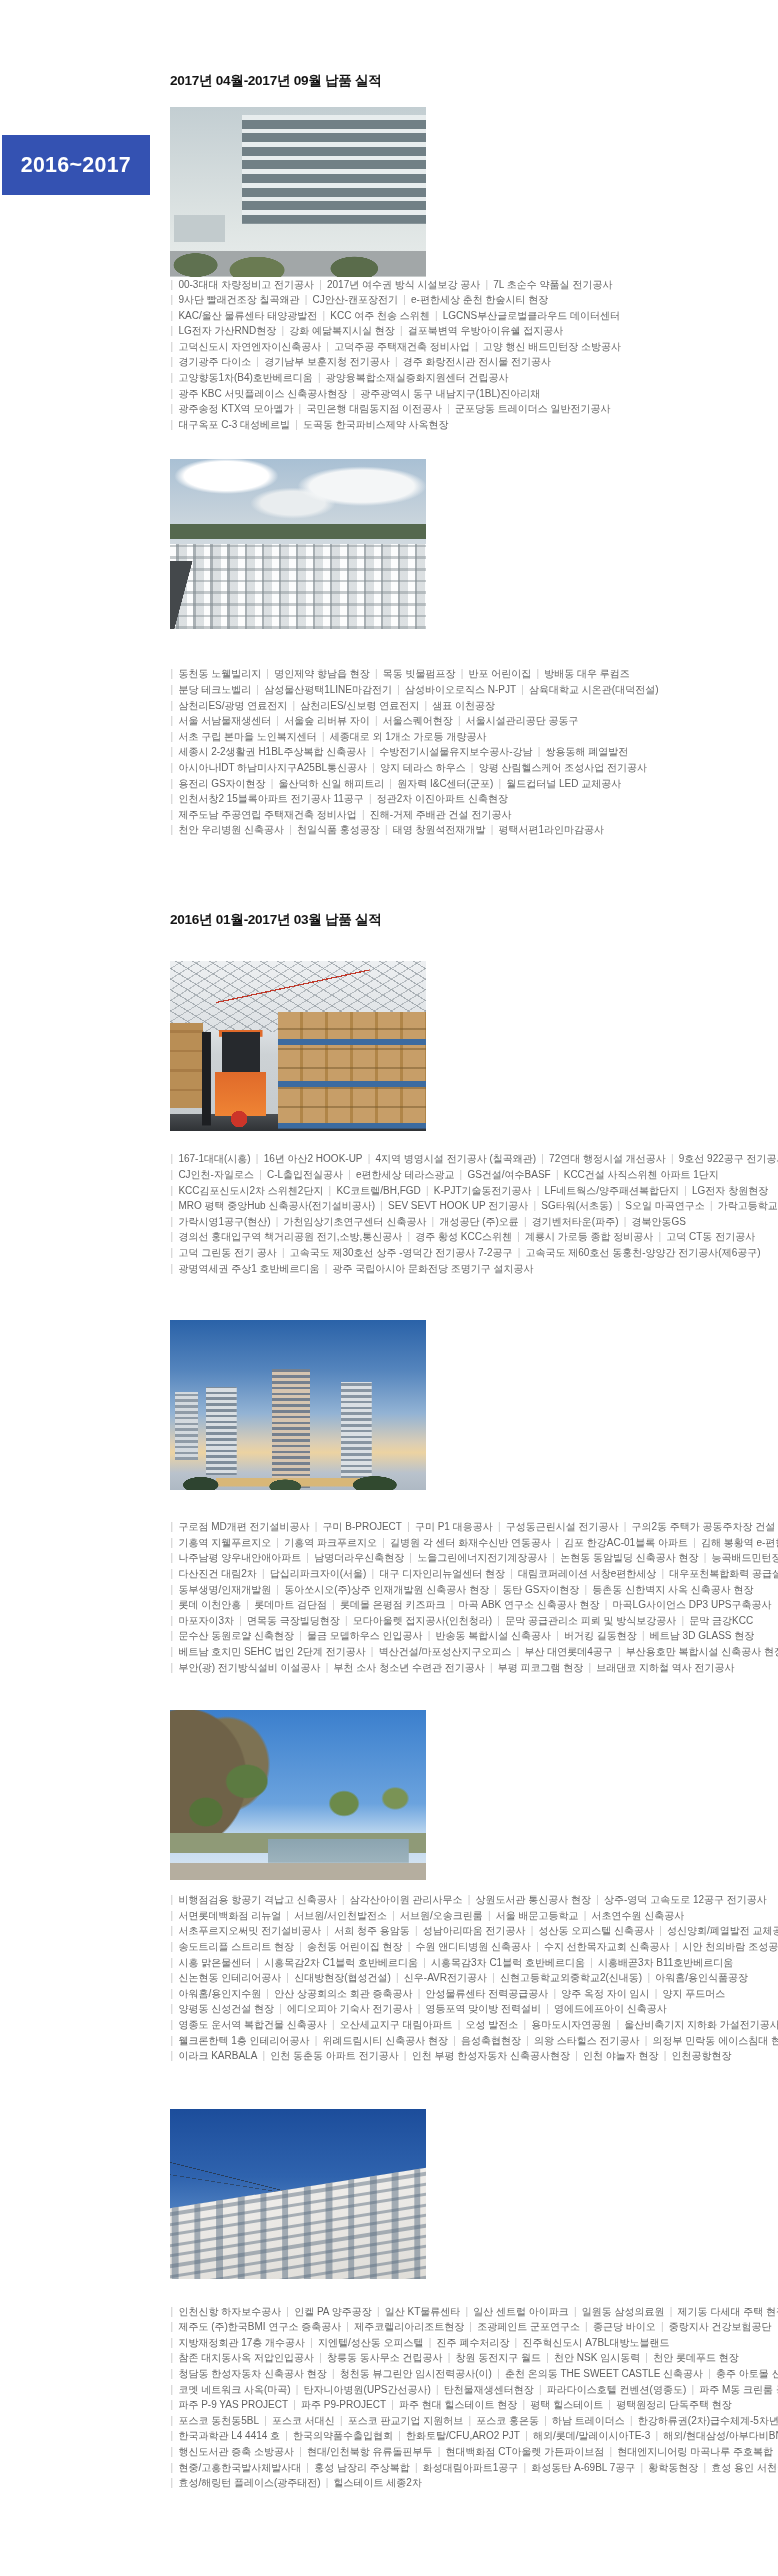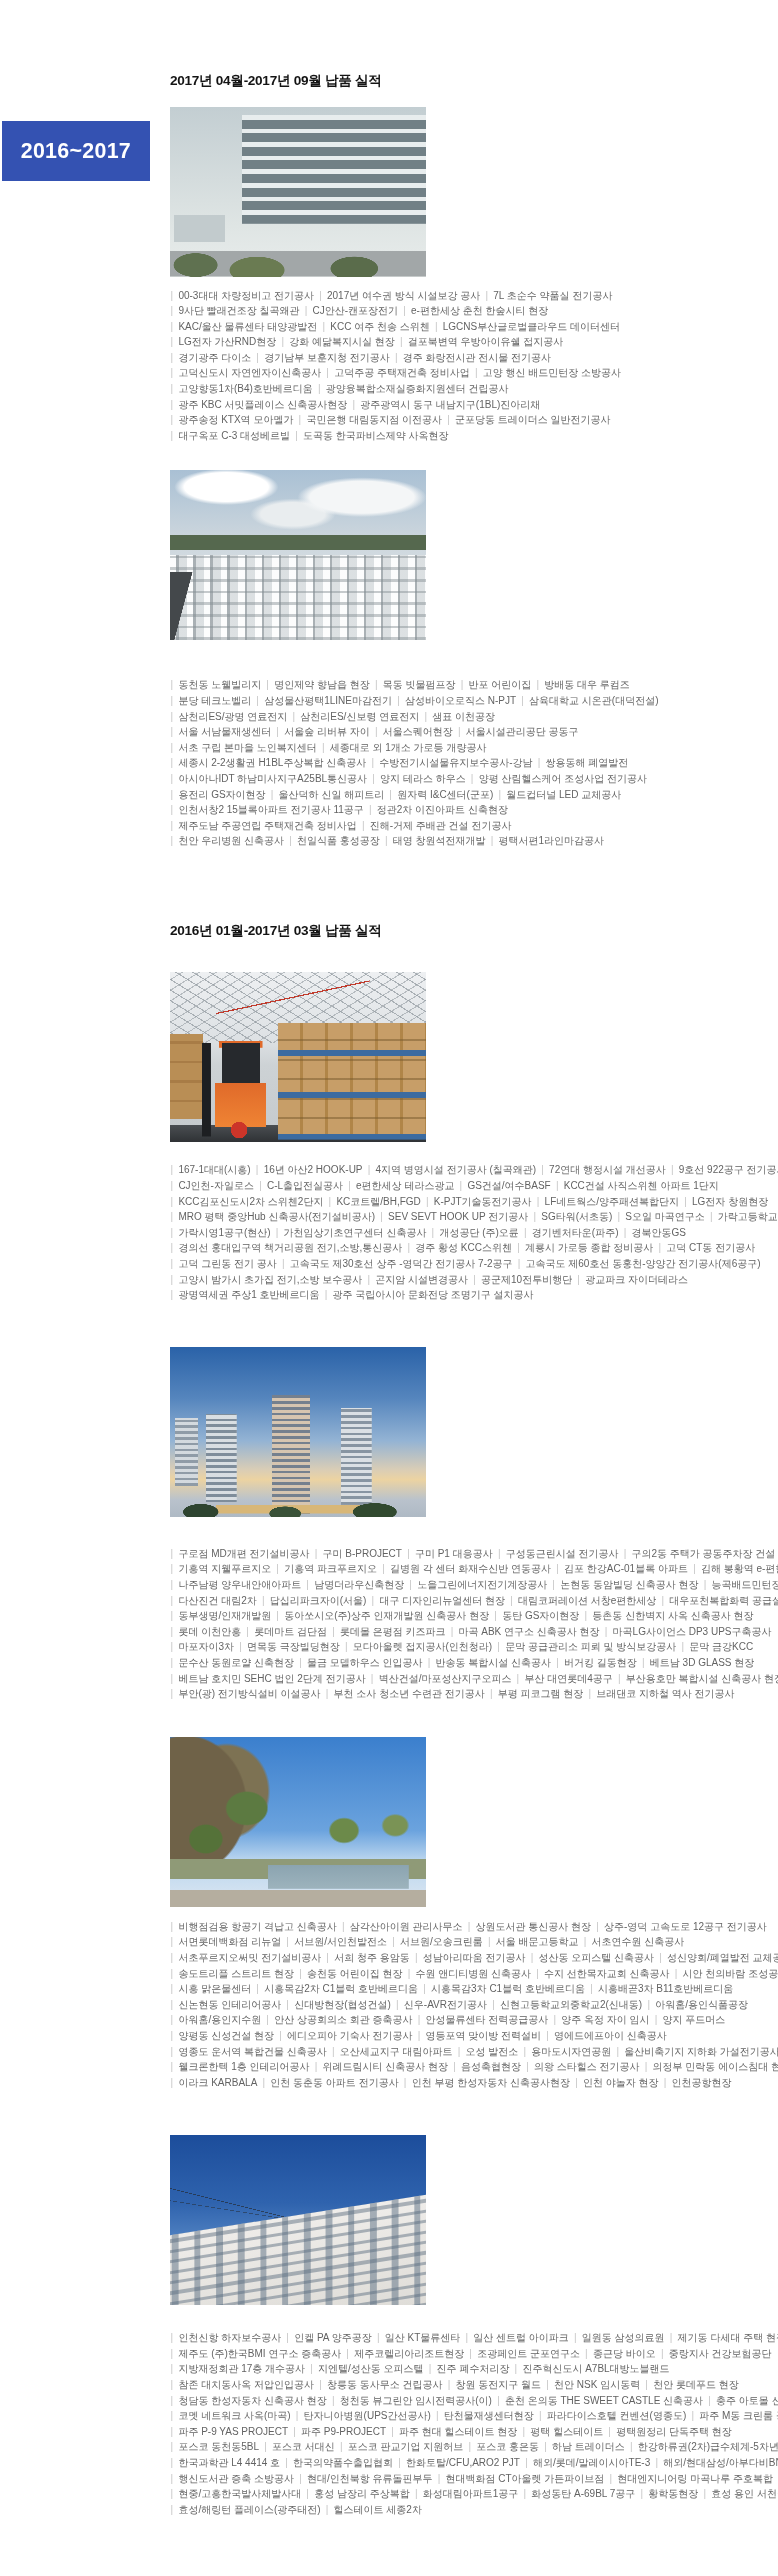--- a/index.html
+++ b/index.html
@@ -7,39 +7,39 @@
     --item-color:#636363; --sep-color:#c6c6c6; --page-bg:#ffffff;
   }
   html,body{margin:0;padding:0}
   body{
     width:779px;min-height:2576px;background:var(--page-bg);
     font-family:"Liberation Sans","DejaVu Sans",sans-serif;
     position:relative;overflow-x:hidden;
   }
   .page{position:relative;width:779px;min-height:2576px}
   .year-badge{
-    position:absolute;left:1.9px;top:49px;width:148px;height:60px;
+    position:absolute;left:1.9px;top:63px;width:148px;height:60px;
     background:var(--badge-bg);color:var(--badge-text);
     display:flex;align-items:center;justify-content:center;
     font-size:21.4px;font-weight:600;letter-spacing:0.3px;
   }
   .content{margin-left:170px;width:603px}
   .section-heading{
     margin:0;font-size:13.6px;line-height:17.5px;font-weight:700;
     color:var(--heading-color);letter-spacing:-0.3px;
   }
   .section-0 .section-heading{margin-top:72px}
   .section-1 .section-heading{margin-top:73px}
   .project-list{margin:0}
   .line{white-space:nowrap;line-height:15.6px;font-size:10px;color:var(--item-color)}
   .sep{color:var(--sep-color);font-weight:300;margin:0 5.2px}
   .sep:first-child{margin-left:0.6px}
   .photo{width:256px;height:170px;position:relative;overflow:hidden;background-color:#cfd8dc;background-repeat:no-repeat}
   .section-0 .group-0 .photo{margin-top:17px}
-  .section-0 .group-0 .project-list{margin-top:11px}
+  .section-0 .group-0 .project-list{margin-top:0}
   .section-0 .group-1 .photo{margin-top:27px}
   .section-0 .group-1 .project-list{margin-top:37px}
   .section-1 .group-0 .photo{margin-top:33px}
   .section-1 .group-0 .project-list{margin-top:20px}
   .section-1 .group-1 .photo{margin-top:44px}
   .section-1 .group-1 .project-list{margin-top:29px}
   .section-1 .group-2 .photo{margin-top:35px}
   .section-1 .group-2 .project-list{margin-top:12px}
   .section-1 .group-3 .photo{margin-top:45px}
   .section-1 .group-3 .project-list{margin-top:25px}
@@ -133,22 +133,22 @@
   <div class="content" id="content">
       <section class="section section-0">
         <h2 class="section-heading">2017년 04월-2017년 09월 납품 실적</h2>
         <div class="group group-0">
           <div class="photo photo-office"></div>
           <div class="project-list">
             <div class="line"><span class="sep">|</span><span class="item">00-3대대 차량정비고 전기공사</span><span class="sep">|</span><span class="item">2017년 여수권 방식 시설보강 공사</span><span class="sep">|</span><span class="item">7L 초순수 약품실 전기공사</span></div>
             <div class="line"><span class="sep">|</span><span class="item">9사단 빨래건조장 칠곡왜관</span><span class="sep">|</span><span class="item">CJ안산-캔포장전기</span><span class="sep">|</span><span class="item">e-편한세상 춘천 한숲시티 현장</span></div>
             <div class="line"><span class="sep">|</span><span class="item">KAC/울산 물류센타 태양광발전</span><span class="sep">|</span><span class="item">KCC 여주 천송 스위첸</span><span class="sep">|</span><span class="item">LGCNS부산글로벌클라우드 데이터센터</span></div>
             <div class="line"><span class="sep">|</span><span class="item">LG전자 가산RND현장</span><span class="sep">|</span><span class="item">강화 예닮복지시실 현장</span><span class="sep">|</span><span class="item">걸포북변역 우방아이유쉘 접지공사</span></div>
+            <div class="line"><span class="sep">|</span><span class="item">고덕신도시 자연엔자이신축공사</span><span class="sep">|</span><span class="item">고덕주공 주택재건축 정비사업</span><span class="sep">|</span><span class="item">고양 행신 배드민턴장 소방공사</span></div>
             <div class="line"><span class="sep">|</span><span class="item">경기광주 다이소</span><span class="sep">|</span><span class="item">경기남부 보훈지청 전기공사</span><span class="sep">|</span><span class="item">경주 화랑전시관 전시물 전기공사</span></div>
-            <div class="line"><span class="sep">|</span><span class="item">고덕신도시 자연엔자이신축공사</span><span class="sep">|</span><span class="item">고덕주공 주택재건축 정비사업</span><span class="sep">|</span><span class="item">고양 행신 배드민턴장 소방공사</span></div>
             <div class="line"><span class="sep">|</span><span class="item">고양향동1차(B4)호반베르디움</span><span class="sep">|</span><span class="item">광양융복합소재실증화지원센터 건립공사</span></div>
             <div class="line"><span class="sep">|</span><span class="item">광주 KBC 서밋플레이스 신축공사현장</span><span class="sep">|</span><span class="item">광주광역시 동구 내남지구(1BL)진아리채</span></div>
             <div class="line"><span class="sep">|</span><span class="item">광주송정 KTX역 모아멜가</span><span class="sep">|</span><span class="item">국민은행 대림동지점 이전공사</span><span class="sep">|</span><span class="item">군포당동 트레이더스 일반전기공사</span></div>
             <div class="line"><span class="sep">|</span><span class="item">대구옥포 C-3 대성베르빌</span><span class="sep">|</span><span class="item">도곡동 한국파비스제약 사옥현장</span></div>
           </div>
         </div>
         <div class="group group-1">
           <div class="photo photo-aerial"></div>
           <div class="project-list">
             <div class="line"><span class="sep">|</span><span class="item">동천동 노웰빌리지</span><span class="sep">|</span><span class="item">명인제약 향남읍 현장</span><span class="sep">|</span><span class="item">목동 빗물펌프장</span><span class="sep">|</span><span class="item">반포 어린이집</span><span class="sep">|</span><span class="item">방배동 대우 루컴즈</span></div>
@@ -170,21 +170,20 @@
         <div class="group group-0">
           <div class="photo photo-warehouse"></div>
           <div class="project-list">
             <div class="line"><span class="sep">|</span><span class="item">167-1대대(시흥)</span><span class="sep">|</span><span class="item">16년 아산2 HOOK-UP</span><span class="sep">|</span><span class="item">4지역 병영시설 전기공사 (칠곡왜관)</span><span class="sep">|</span><span class="item">72연대 행정시설 개선공사</span><span class="sep">|</span><span class="item">9호선 922공구 전기공사</span></div>
             <div class="line"><span class="sep">|</span><span class="item">CJ인천-자일로스</span><span class="sep">|</span><span class="item">C-L출입전실공사</span><span class="sep">|</span><span class="item">e편한세상 테라스광교</span><span class="sep">|</span><span class="item">GS건설/여수BASF</span><span class="sep">|</span><span class="item">KCC건설 사직스위첸 아파트 1단지</span></div>
             <div class="line"><span class="sep">|</span><span class="item">KCC김포신도시2차 스위첸2단지</span><span class="sep">|</span><span class="item">KC코트렐/BH,FGD</span><span class="sep">|</span><span class="item">K-PJT기술동전기공사</span><span class="sep">|</span><span class="item">LF네트웍스/양주패션복합단지</span><span class="sep">|</span><span class="item">LG전자 창원현장</span></div>
             <div class="line"><span class="sep">|</span><span class="item">MRO 평택 중앙Hub 신축공사(전기설비공사)</span><span class="sep">|</span><span class="item">SEV SEVT HOOK UP 전기공사</span><span class="sep">|</span><span class="item">SG타워(서초동)</span><span class="sep">|</span><span class="item">S오일 마곡연구소</span><span class="sep">|</span><span class="item">가락고등학교</span></div>
             <div class="line"><span class="sep">|</span><span class="item">가락시영1공구(현산)</span><span class="sep">|</span><span class="item">가천임상기초연구센터 신축공사</span><span class="sep">|</span><span class="item">개성공단 (주)오륜</span><span class="sep">|</span><span class="item">경기벤처타운(파주)</span><span class="sep">|</span><span class="item">경북안동GS</span></div>
             <div class="line"><span class="sep">|</span><span class="item">경의선 홍대입구역 책거리공원 전기,소방,통신공사</span><span class="sep">|</span><span class="item">경주 황성 KCC스위첸</span><span class="sep">|</span><span class="item">계룡시 가로등 종합 정비공사</span><span class="sep">|</span><span class="item">고덕 CT동 전기공사</span></div>
             <div class="line"><span class="sep">|</span><span class="item">고덕 그린동 전기 공사</span><span class="sep">|</span><span class="item">고속국도 제30호선 상주 -영덕간 전기공사 7-2공구</span><span class="sep">|</span><span class="item">고속국도 제60호선 동홍천-양양간 전기공사(제6공구)</span></div>
-            <div class="line"><span class="sep">|</span><span class="item">고양시 밤가시 초가집 전기,소방 보수공사</span><span class="sep">|</span><span class="item">곤지암 시설변경공사</span><span class="sep">|</span><span class="item">공군제10전투비행단</span><span class="sep">|</span><span class="item">광교파크 자이더테라스</span></div>
             <div class="line"><span class="sep">|</span><span class="item">광명역세권 주상1 호반베르디움</span><span class="sep">|</span><span class="item">광주 국립아시아 문화전당 조명기구 설치공사</span></div>
           </div>
         </div>
         <div class="group group-1">
           <div class="photo photo-render"></div>
           <div class="project-list">
             <div class="line"><span class="sep">|</span><span class="item">구로점 MD개편 전기설비공사</span><span class="sep">|</span><span class="item">구미 B-PROJECT</span><span class="sep">|</span><span class="item">구미 P1 대응공사</span><span class="sep">|</span><span class="item">구성동근린시설 전기공사</span><span class="sep">|</span><span class="item">구의2동 주택가 공동주차장 건설 통신공사</span></div>
             <div class="line"><span class="sep">|</span><span class="item">기흥역 지웰푸르지오</span><span class="sep">|</span><span class="item">기흥역 파크푸르지오</span><span class="sep">|</span><span class="item">길병원 각 센터 화재수신반 연동공사</span><span class="sep">|</span><span class="item">김포 한강AC-01블록 아파트</span><span class="sep">|</span><span class="item">김해 봉황역 e-편한세상</span></div>
             <div class="line"><span class="sep">|</span><span class="item">나주남평 양우내안애아파트</span><span class="sep">|</span><span class="item">남명더라우신축현장</span><span class="sep">|</span><span class="item">노을그린에너지전기계장공사</span><span class="sep">|</span><span class="item">논현동 동암빌딩 신축공사 현장</span><span class="sep">|</span><span class="item">능곡배드민턴장</span></div>
             <div class="line"><span class="sep">|</span><span class="item">다산진건 대림2차</span><span class="sep">|</span><span class="item">답십리파크자이(서울)</span><span class="sep">|</span><span class="item">대구 디자인리뉴얼센터 현장</span><span class="sep">|</span><span class="item">대림코퍼레이션 서창e편한세상</span><span class="sep">|</span><span class="item">대우포천복합화력 공급설비</span></div>

